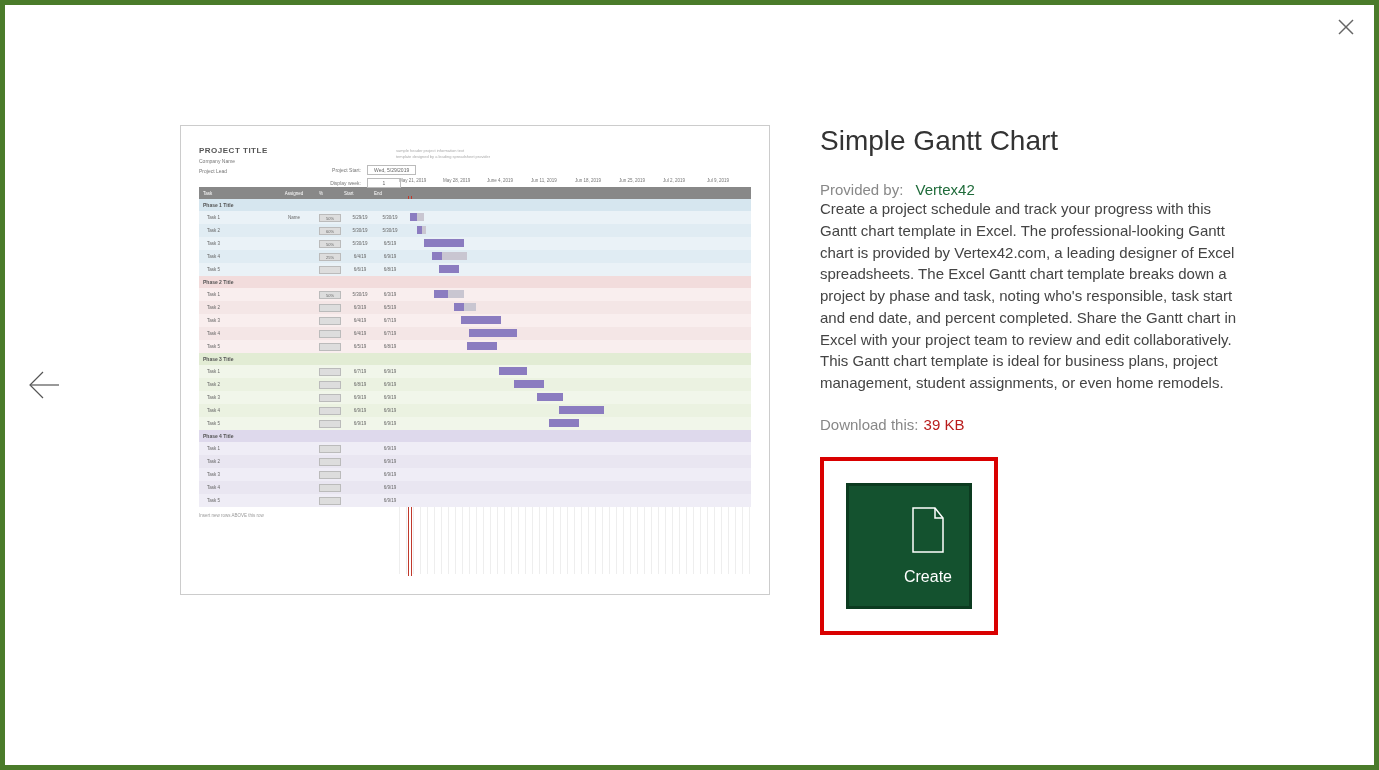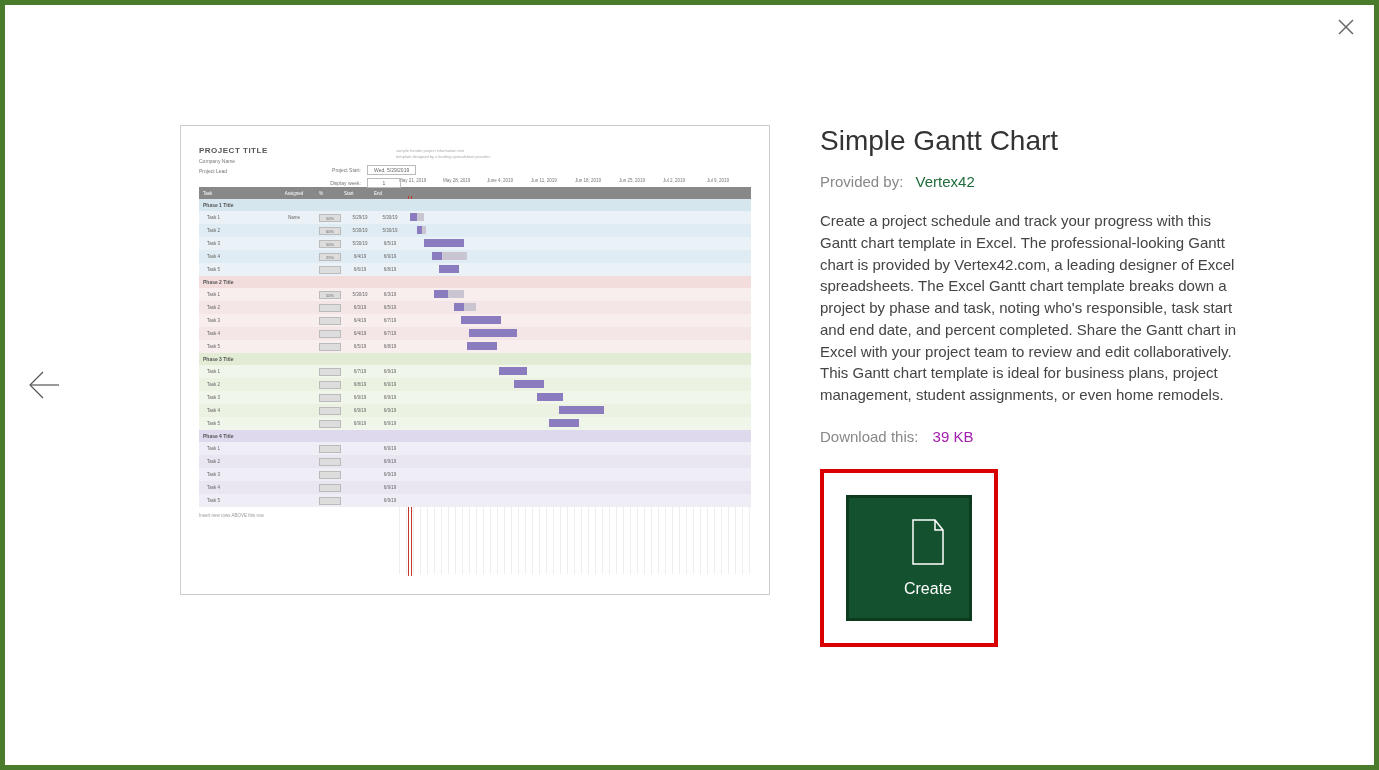--- a/index.html
+++ b/index.html
@@ -96,26 +96,26 @@
   .tint-blue  .task-row.alt{background:#e0ecf3;}
   .tint-red   .task-row{background:#f9eeee;}
   .tint-red   .task-row.alt{background:#f4e6e6;}
   .tint-green .task-row{background:#f1f6ea;}
   .tint-green .task-row.alt{background:#ebf2e1;}
   .tint-purple .task-row{background:#efedf6;}
   .tint-purple .task-row.alt{background:#e9e6f1;}
 
   
   .info { flex:1; max-width: 420px; }
-  .info h1 { font-size: 28px; font-weight: 400; color:#333; margin-bottom: 16px;}
-  .provided { font-size: 15px; color:#888; margin-bottom: 20px;}
+  .info h1 { font-size: 28px; font-weight: 400; color:#333; margin-bottom: 24px;}
+  .provided { font-size: 15px; color:#888; }
   .provided .provider { color:#1f6b3a; margin-left:8px;}
   .desc { font-size: 15px; line-height:1.45; color:#444; margin-bottom:22px;}
   .dlsize { font-size:15px; color:#888; margin-bottom:24px;}
-  .dlsize .val{ color:#a21caf; margin-left:10px;}
+  .dlsize .val{ color:#b91c1c; margin-left:1px;}
   .create-wrap {
     border: 4px solid #d90000;
     display:inline-block;
     padding: 22px;
   }
   .create-btn {
     width: 126px; height:126px;
     background:#14522f;
     border:3px solid #0c3b20;
     display:flex; flex-direction:column; align-items:center; justify-content:center;

